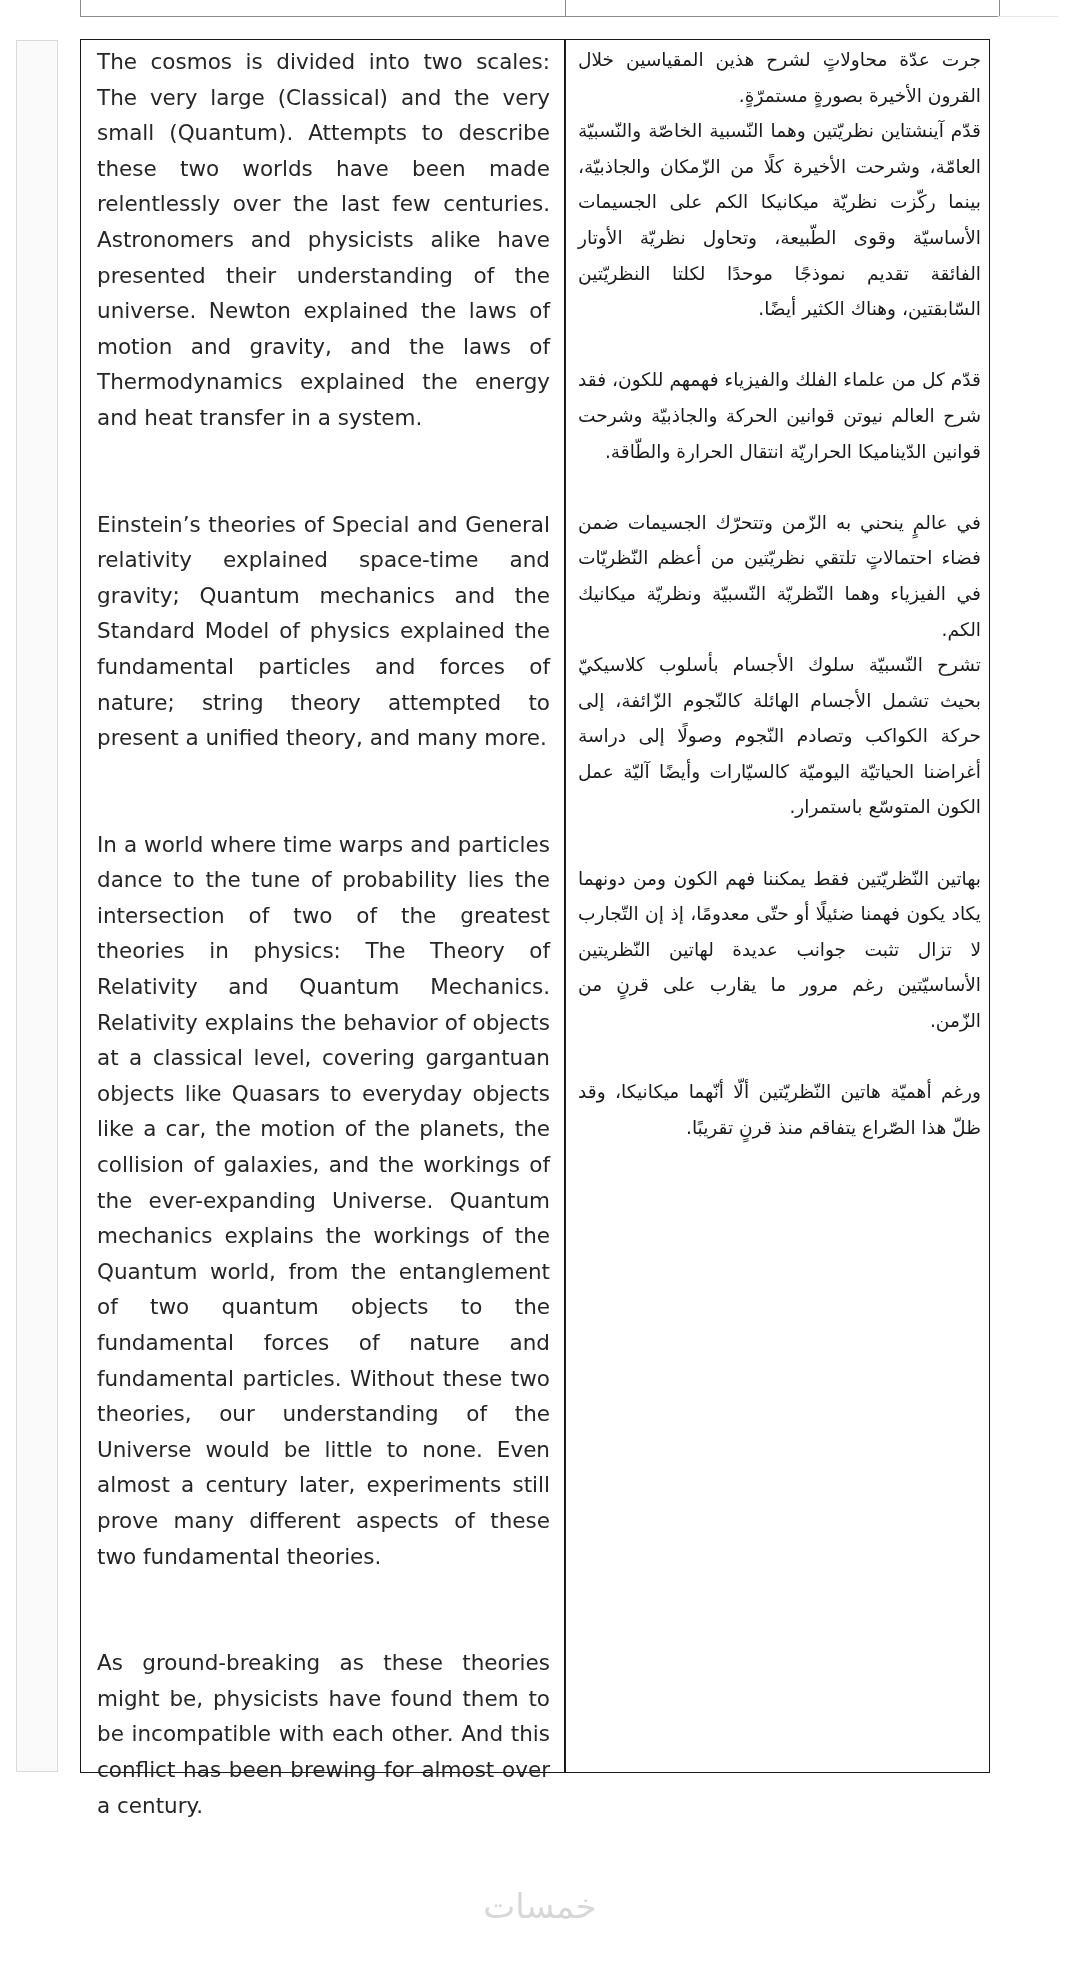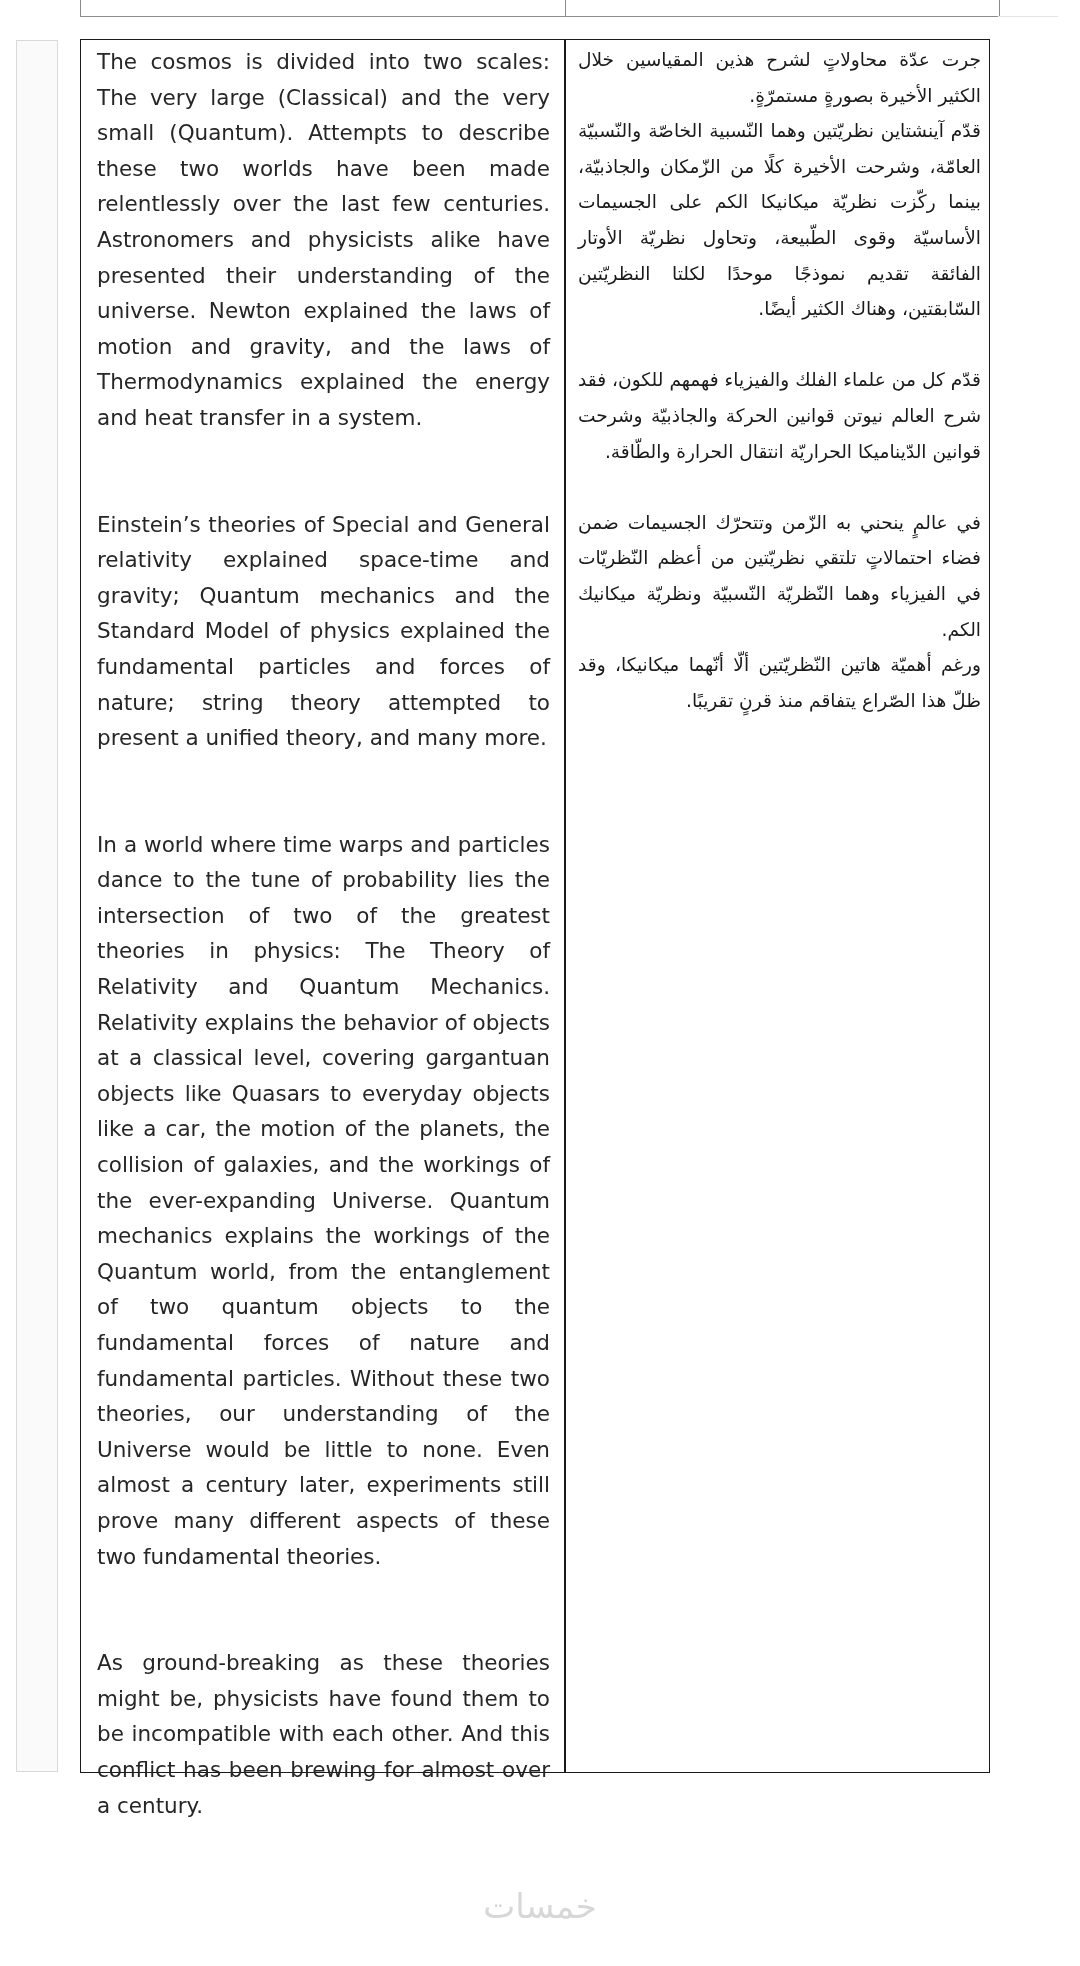--- a/index.html
+++ b/index.html
@@ -32,21 +32,23 @@
   <div class="col-divider"></div>
 
   <div class="cell-en">
     <p class="gap">The cosmos is divided into two scales: The very large (Classical) and the very small (Quantum). Attempts to describe these two worlds have been made relentlessly over the last few centuries. Astronomers and physicists alike have presented their understanding of the universe. Newton explained the laws of motion and gravity, and the laws of Thermodynamics explained the energy and heat transfer in a system.</p>
     <p class="gap">Einstein’s theories of Special and General relativity explained space-time and gravity; Quantum mechanics and the Standard Model of physics explained the fundamental particles and forces of nature; string theory attempted to present a unified theory, and many more.</p>
     <p class="gap">In a world where time warps and particles dance to the tune of probability lies the intersection of two of the greatest theories in physics: The Theory of Relativity and Quantum Mechanics. Relativity explains the behavior of objects at a classical level, covering gargantuan objects like Quasars to everyday objects like a car, the motion of the planets, the collision of galaxies, and the workings of the ever-expanding Universe. Quantum mechanics explains the workings of the Quantum world, from the entanglement of two quantum objects to the fundamental forces of nature and fundamental particles. Without these two theories, our understanding of the Universe would be little to none. Even almost a century later, experiments still prove many different aspects of these two fundamental theories.</p>
     <p>As ground-breaking as these theories might be, physicists have found them to be incompatible with each other. And this conflict has been brewing for almost over a century.</p>
   </div>
 
   <div class="cell-ar">
-    <p>جرت عدّة محاولاتٍ لشرح هذين المقياسين خلال الكثير الأخيرة بصورةٍ مستمرّةٍ.</p>
+    <p>جرت عدّة محاولاتٍ لشرح هذين المقياسين خلال القرون الأخيرة بصورةٍ مستمرّةٍ.</p>
     <p class="end">قدّم آينشتاين نظريّتين وهما النّسبية الخاصّة والنّسبيّة العامّة، وشرحت الأخيرة كلًا من الزّمكان والجاذبيّة، بينما ركّزت نظريّة ميكانيكا الكم على الجسيمات الأساسيّة وقوى الطّبيعة، وتحاول نظريّة الأوتار الفائقة تقديم نموذجًا موحدًا لكلتا النظريّتين السّابقتين، وهناك الكثير أيضًا.</p>
     <p class="end">قدّم كل من علماء الفلك والفيزياء فهمهم للكون، فقد شرح العالم نيوتن قوانين الحركة والجاذبيّة وشرحت قوانين الدّيناميكا الحراريّة انتقال الحرارة والطّاقة.</p>
     <p>في عالمٍ ينحني به الزّمن وتتحرّك الجسيمات ضمن فضاء احتمالاتٍ تلتقي نظريّتين من أعظم النّظريّات في الفيزياء وهما النّظريّة النّسبيّة ونظريّة ميكانيك الكم.</p>
+    <p class="end">تشرح النّسبيّة سلوك الأجسام بأسلوب كلاسيكيّ بحيث تشمل الأجسام الهائلة كالنّجوم الزّائفة، إلى حركة الكواكب وتصادم النّجوم وصولًا إلى دراسة أغراضنا الحياتيّة اليوميّة كالسيّارات وأيضًا آليّة عمل الكون المتوسّع باستمرار.</p>
+    <p class="end">بهاتين النّظريّتين فقط يمكننا فهم الكون ومن دونهما يكاد يكون فهمنا ضئيلًا أو حتّى معدومًا، إذ إن التّجارب لا تزال تثبت جوانب عديدة لهاتين النّظريتين الأساسيّتين رغم مرور ما يقارب على قرنٍ من الزّمن.</p>
     <p>ورغم أهميّة هاتين النّظريّتين ألّا أنّهما ميكانيكا، وقد ظلّ هذا الصّراع يتفاقم منذ قرنٍ تقريبًا.</p>
   </div>
 </div>
 
 <div class="watermark">خمسات</div>
 
 </body></html>

